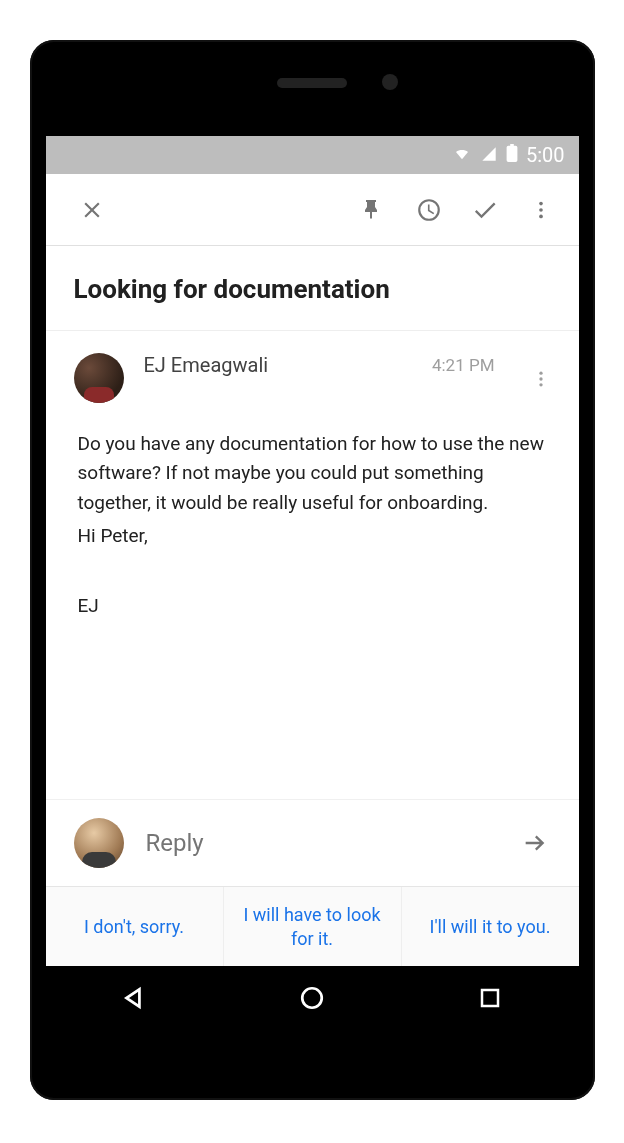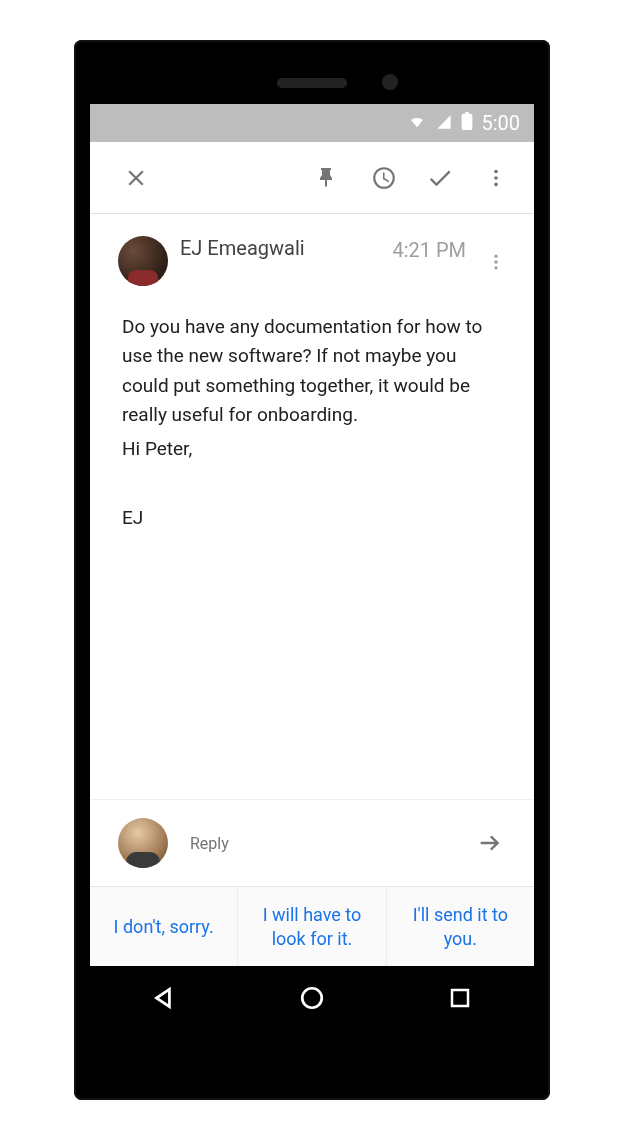--- a/index.html
+++ b/index.html
@@ -5,25 +5,25 @@
   * { box-sizing: border-box; margin: 0; padding: 0; }
   body {
     background: #ffffff;
     font-family: Roboto, "Helvetica Neue", Arial, sans-serif;
     display: flex;
     justify-content: center;
     align-items: flex-start;
     padding-top: 40px;
   }
   .phone {
-    width: 476px;
+    width: 565px;
     height: 1060px;
     background: #000;
-    border-radius: 8px;
-    padding: 64px 16px 70px 16px;
+    border-radius: 24px;
+    padding: 96px 16px 70px 16px;
     position: relative;
     box-shadow: 0 0 0 2px #111 inset;
   }
   .speaker {
     position: absolute;
     top: 38px;
     left: 50%;
     transform: translateX(-50%);
     width: 70px;
     height: 10px;
@@ -103,24 +103,24 @@
     overflow: hidden;
   }
   .avatar::after{
     content:"";
     position:absolute;
     bottom:-6px; left:10px;
     width:30px; height:22px;
     background:#8a2a2a;
     border-radius:8px 8px 0 0;
   }
-  .sender-block { margin-left: 12px; flex: 1; }
+  .sender-block { margin-left: 20px; flex: 1; }
   .sender-name { font-size: 20px; color: #424242; }
   .sender-to { font-size: 18px; color: #9e9e9e; margin-top: 2px; }
-  .msg-time { font-size: 20px; color: #9e9e9e; margin-top: 2px; margin-right: 10px; }
+  .msg-time { font-size: 17px; color: #9e9e9e; margin-top: 2px; margin-right: 26px; }
   .msg-more {
     width: 40px; height: 40px;
     display:flex; align-items:center; justify-content:center;
     cursor:pointer;
     margin-top: 6px;
   }
   .msg-body {
     padding: 26px 32px 0 32px;
     font-size: 19px;
     line-height: 1.55;
@@ -143,21 +143,21 @@
     position:relative; overflow:hidden;
   }
   .reply-row .avatar2::after{
     content:""; position:absolute; bottom:-6px; left:8px;
     width:34px; height:22px; background:#3a3a3a;
     border-radius:10px 10px 0 0;
   }
   .reply-placeholder {
     margin-left: 22px;
     flex: 1;
-    font-size: 16px;
+    font-size: 24px;
     color: #757575;
   }
   .reply-send {
     width: 40px; height: 40px;
     display:flex; align-items:center; justify-content:center;
     cursor:pointer;
   }
   
   .smart-replies {
     display: flex;
@@ -247,20 +247,21 @@
       </div>
       <div class="tbtn">
         <svg width="22" height="22" viewBox="0 0 24 24">
             <circle cx="12" cy="5" r="2"></circle>
             <circle cx="12" cy="12" r="2"></circle>
             <circle cx="12" cy="19" r="2"></circle>
           </svg>
       </div>
     </div>
 
+    <div class="subject">Looking for documentation</div>
 
     <div class="message-header">
       <div class="avatar"></div>
       <div class="sender-block">
         <div class="sender-name">EJ Emeagwali</div>
       </div>
       <div class="msg-time">4:21 PM</div>
       <div class="msg-more">
         <svg width="20" height="20" viewBox="0 0 24 24" fill="#9e9e9e">
             <circle cx="12" cy="5" r="2"></circle>
@@ -282,21 +283,21 @@
       <div class="reply-send">
         <svg width="28" height="28" viewBox="0 0 24 24" fill="#757575">
             <path d="M4 11h12l-4-4 1.4-1.4L20 12l-6.6 6.4L12 17l4-4H4z"></path>
           </svg>
       </div>
     </div>
 
     <div class="smart-replies">
       <div class="chip">I don't, sorry.</div>
       <div class="chip">I will have to look for it.</div>
-      <div class="chip">I'll send it to you.</div>
+      <div class="chip">I'll will it to you.</div>
     </div>
 
     <div class="navbar">
       <div class="nbtn">
         <svg width="26" height="26" viewBox="0 0 24 24">
             <path d="M17 4v16L5 12 17 4z"></path>
           </svg>
       </div>
       <div class="nbtn">
         <svg width="26" height="26" viewBox="0 0 24 24">

